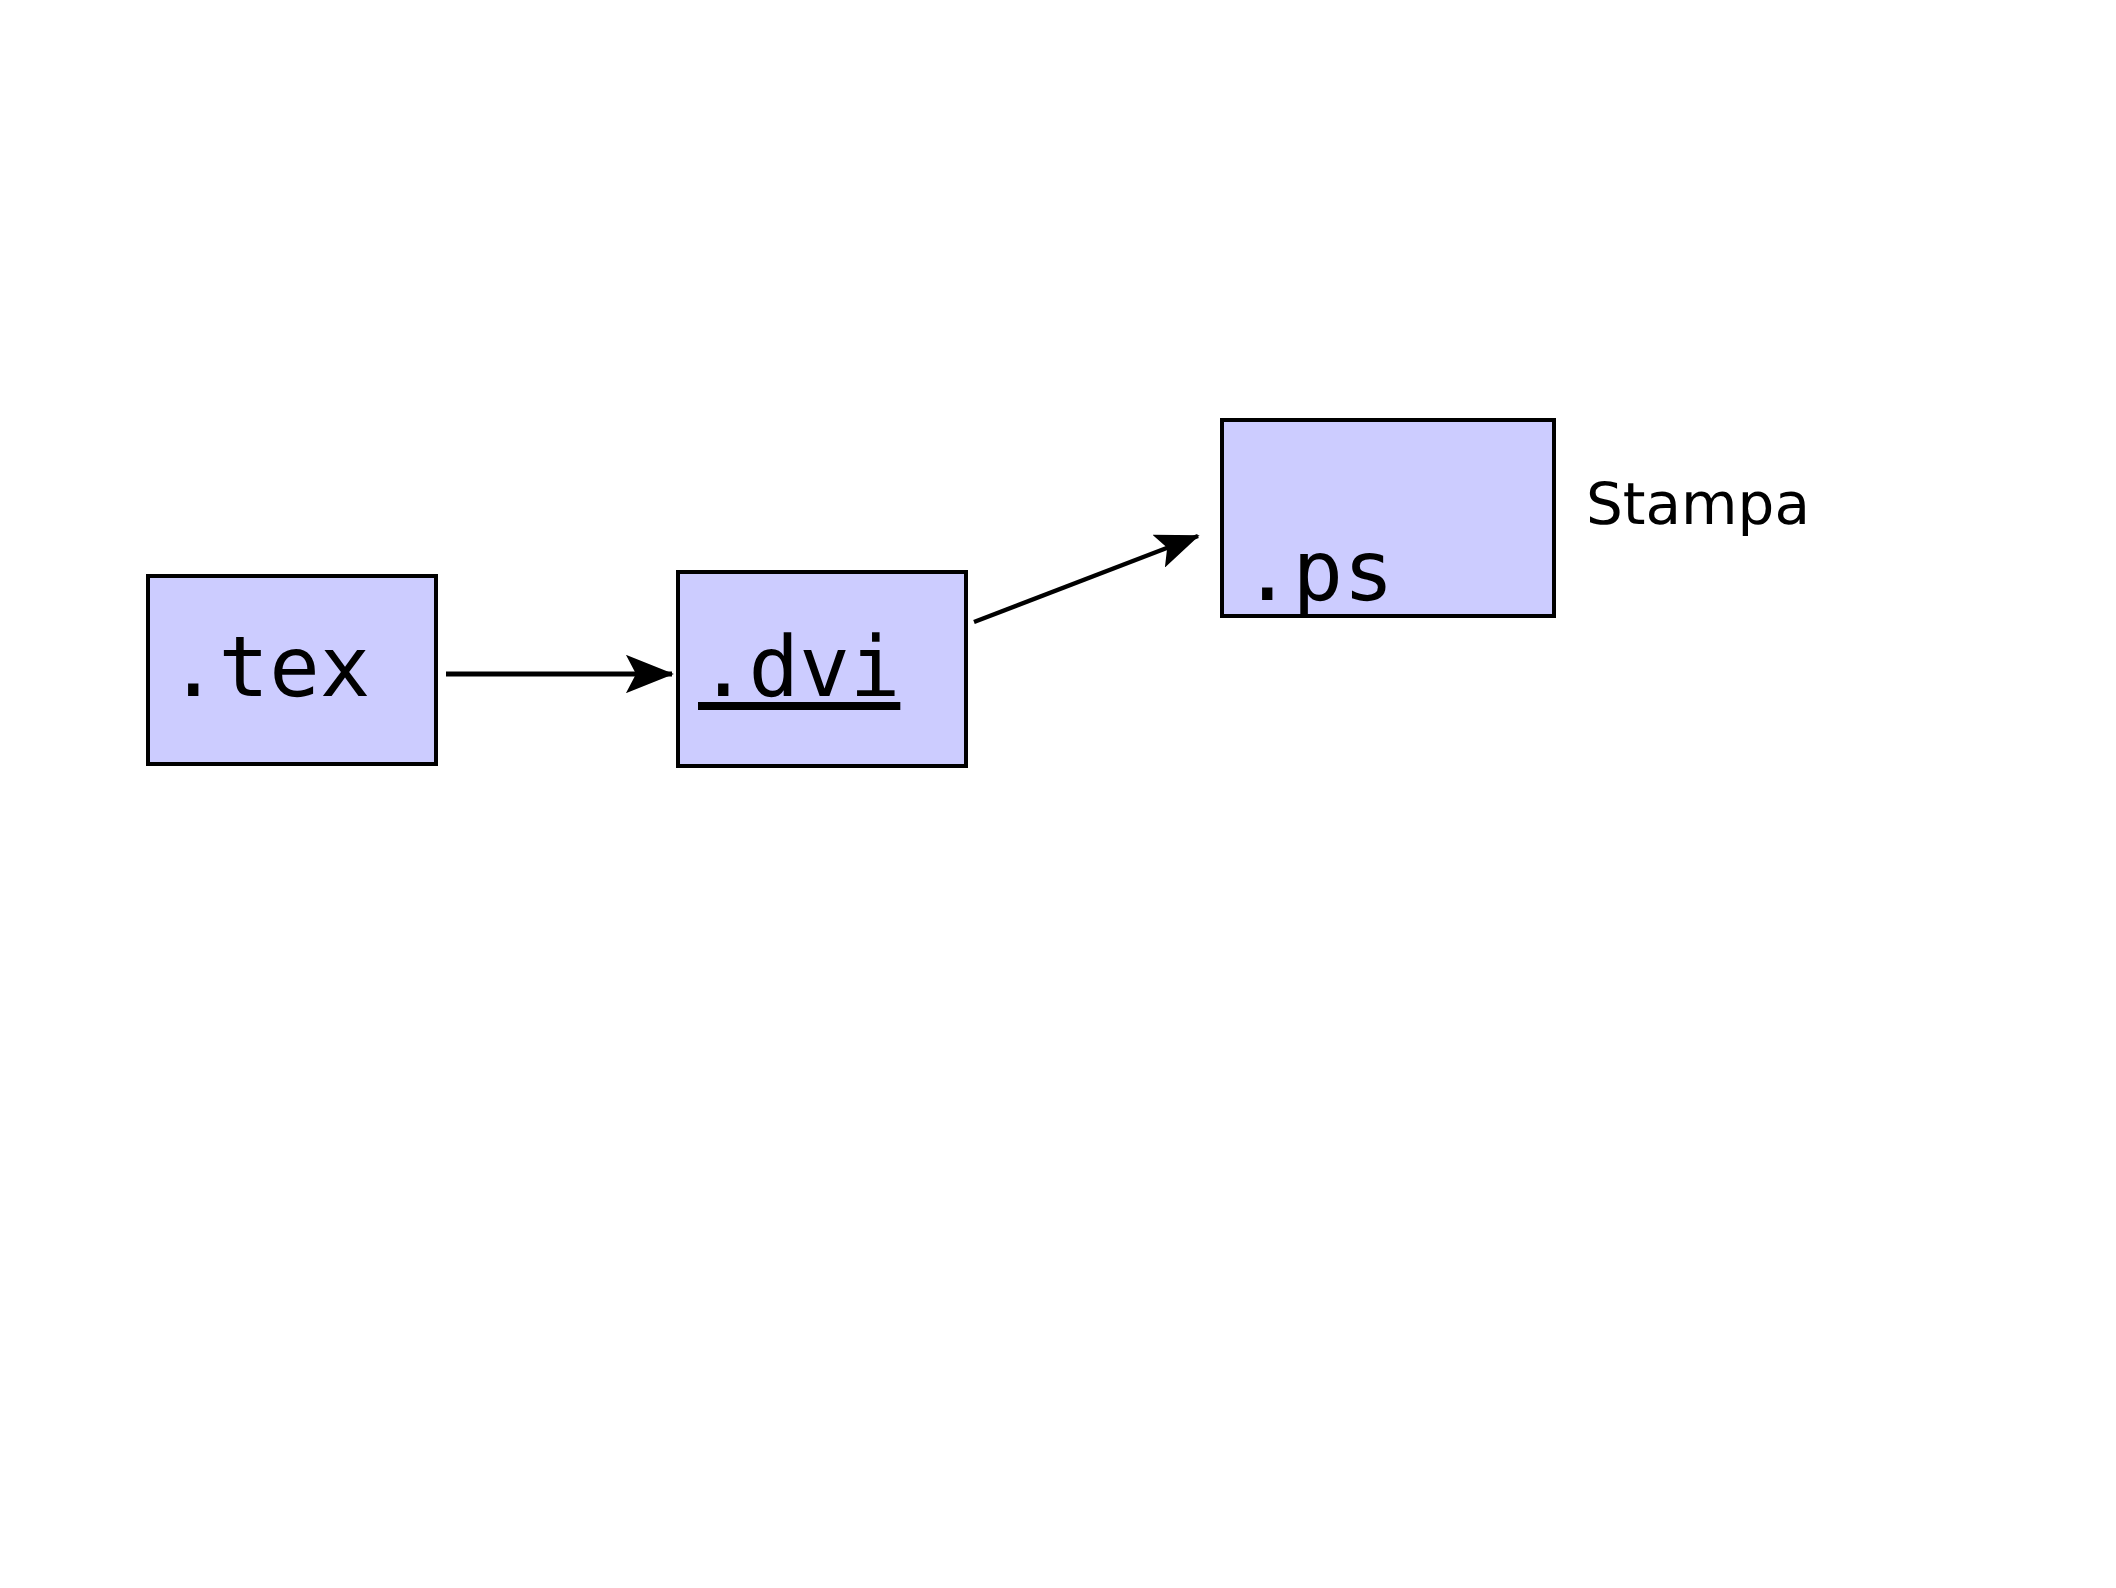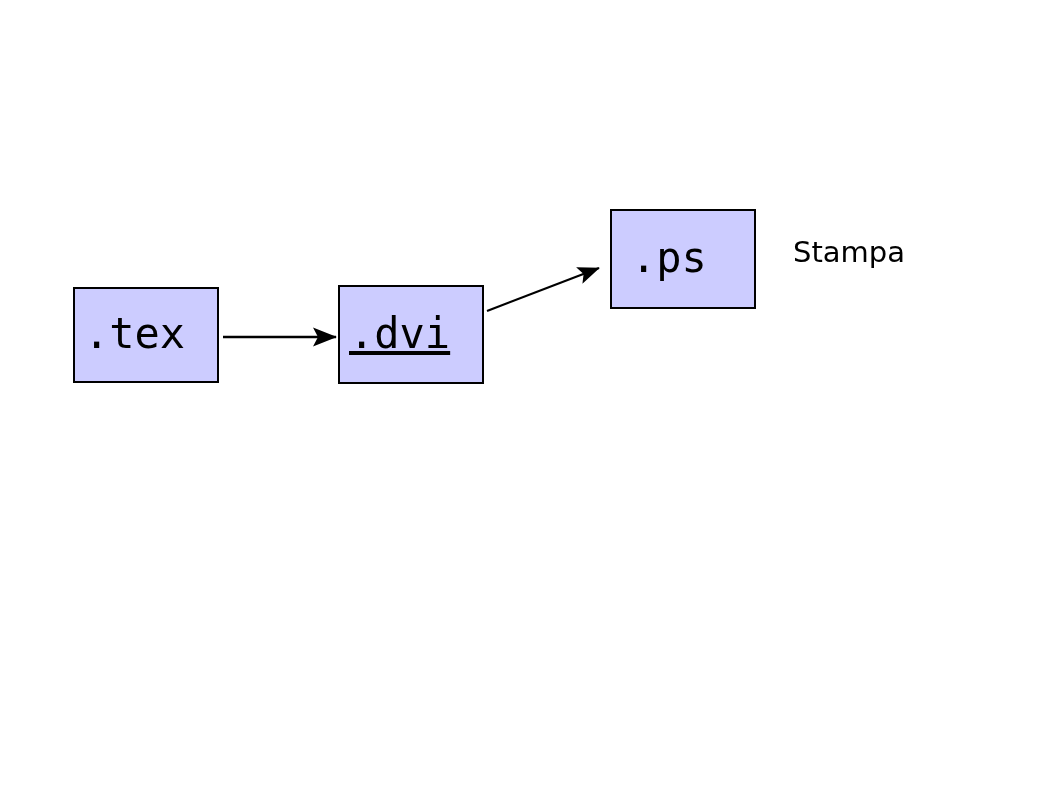--- a/index.html
+++ b/index.html
@@ -43,23 +43,24 @@
     left: 338px;
     top: 285px;
     width: 146px;
     height: 99px;
     padding-left: 9px;
     text-decoration: underline;
   }
   .node-ps {
     left: 610px;
     top: 209px;
-    width: 146px;
+    width: 168px;
     height: 100px;
-    padding-left: 19px;
+    padding-left: 9px;
+    align-items: flex-end;
   }
   .edge-layer {
     position: absolute;
     left: 0;
     top: 0;
     width: 1058px;
     height: 794px;
     pointer-events: none;
   }
   .side-label {

